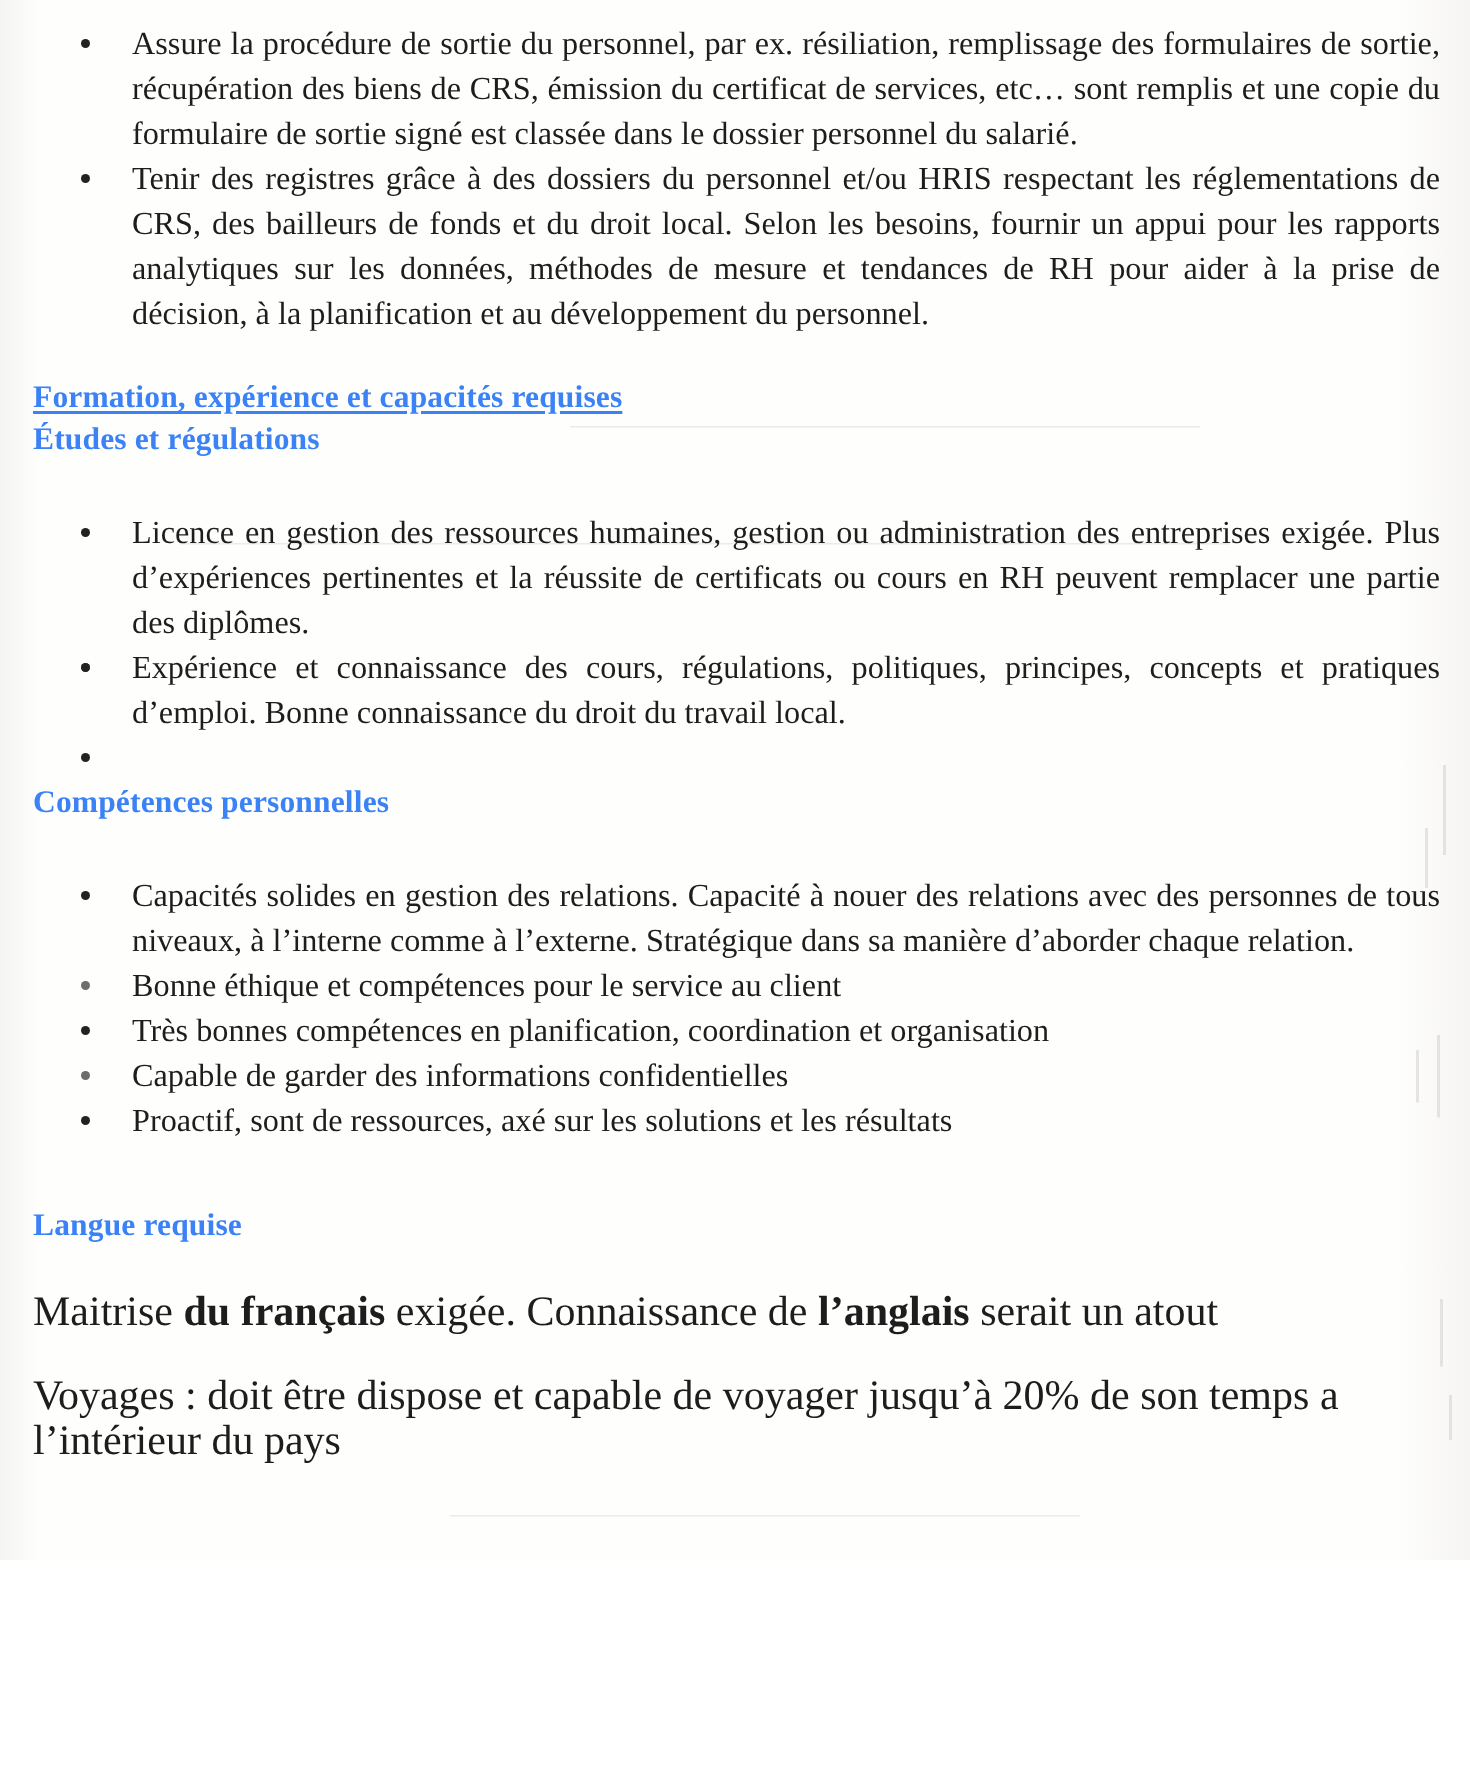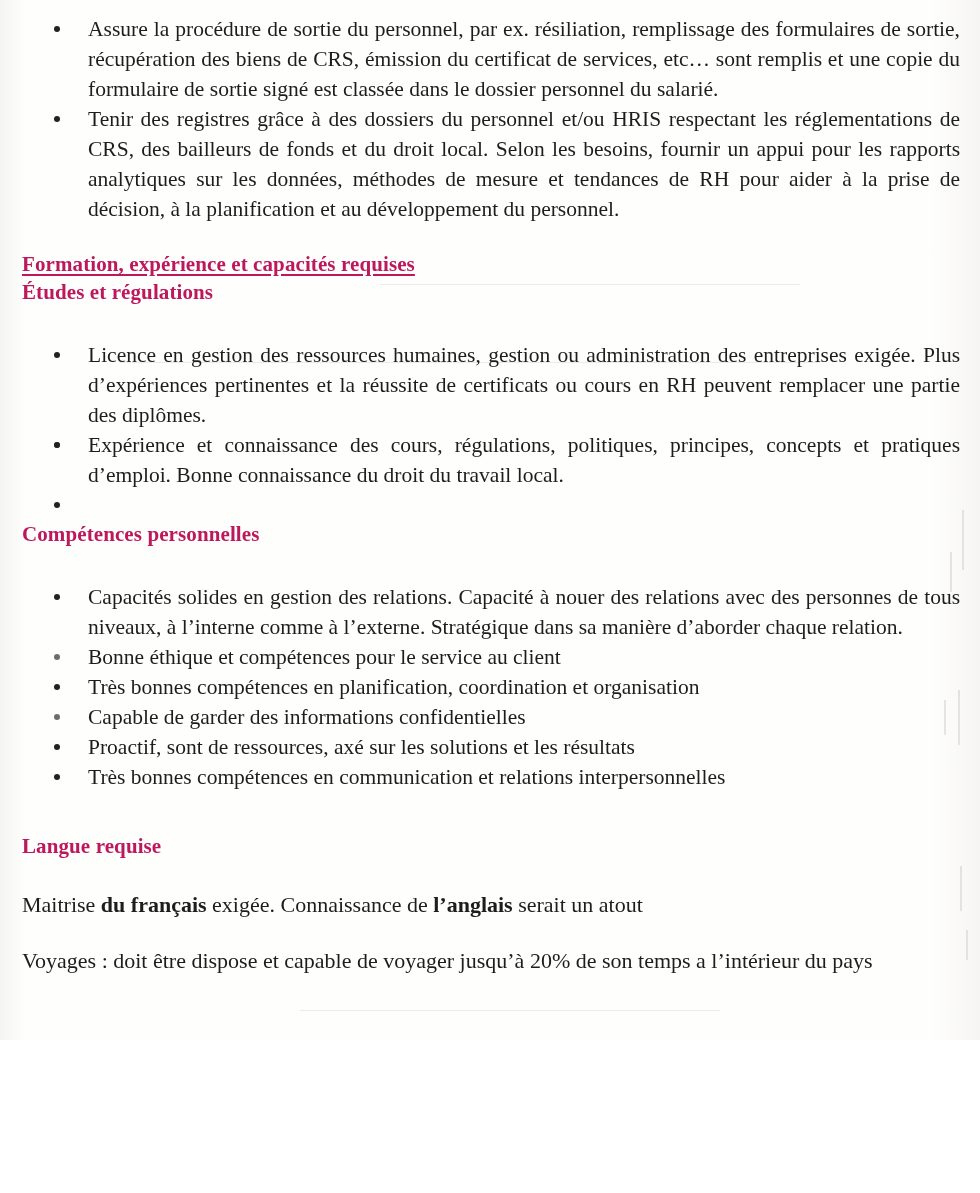--- a/index.html
+++ b/index.html
@@ -33,34 +33,34 @@
 
   .content {
     position: relative;
     z-index: 2;
     padding: 0 20px 0 22px;
     box-sizing: border-box;
   }
 
   
   .para {
-    font-size: 22px;
+    font-size: 28px;
     line-height: 30px;
     text-align: justify;
     text-justify: inter-word;
     margin: 0;
     color: #1d1d1d;
   }
 
   .heading {
     font-size: 21px;
     font-weight: bold;
     line-height: 28px;
     margin: 0;
-    color: #be185d;
+    color: #3b82f6;
     letter-spacing: 0.1px;
   }
 
   .heading.underline {
     text-decoration: underline;
     text-underline-offset: 3px;
   }
 
   
   ul.bullets {
@@ -196,24 +196,20 @@
         <span class="txt">Très bonnes compétences en planification, coordination et organisation</span>
       </li>
       <li class="faint">
         <span class="bullet-dot"></span>
         <span class="txt">Capable de garder des informations confidentielles</span>
       </li>
       <li>
         <span class="bullet-dot"></span>
         <span class="txt">Proactif, sont de ressources, axé sur les solutions et les résultats</span>
       </li>
-      <li>
-        <span class="bullet-dot"></span>
-        <span class="txt">Très bonnes compétences en communication et relations interpersonnelles</span>
-      </li>
     </ul>
 
     <div class="gap-40"></div>
 
     <div class="heading">Langue requise</div>
 
     <div class="gap-30"></div>
 
     <p class="para" style="text-align:left;"><span>Maitrise </span><b>du français</b><span> exigée. Connaissance de </span><b>l’anglais</b><span> serait un atout</span></p>
 

